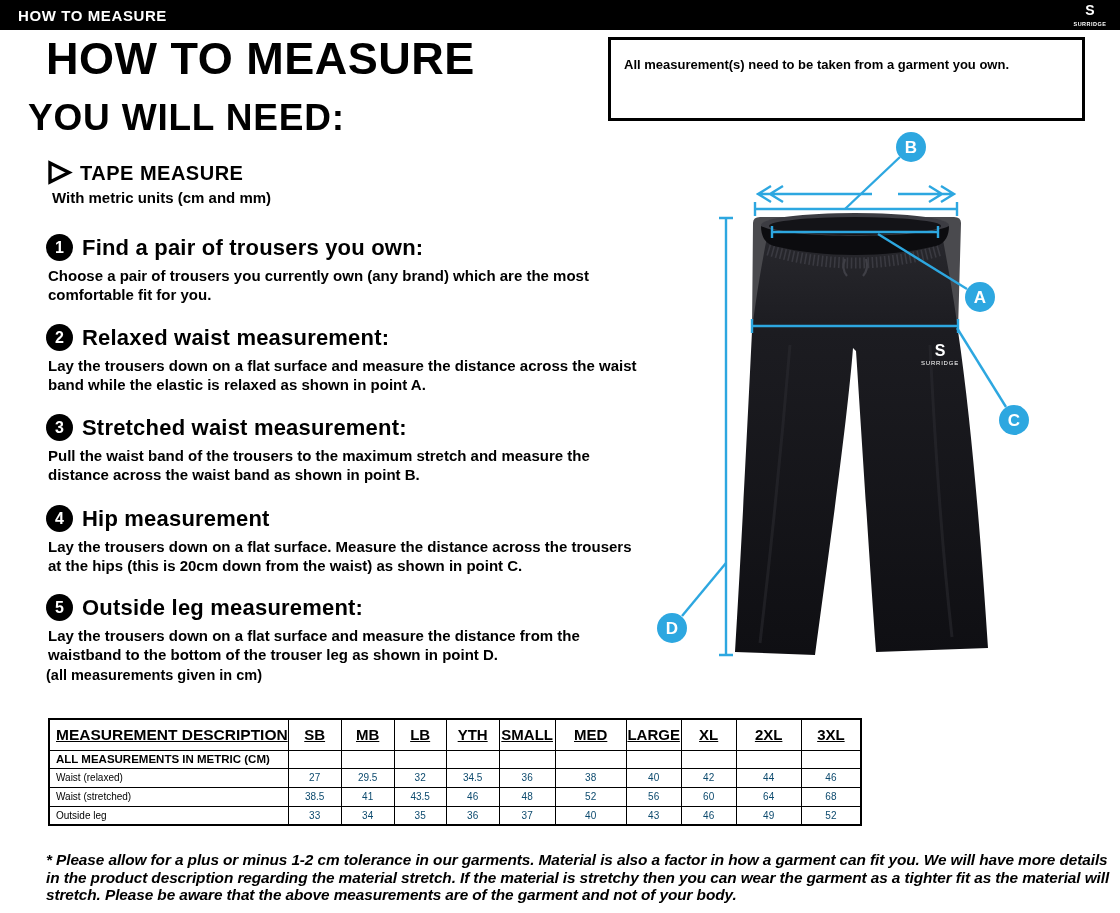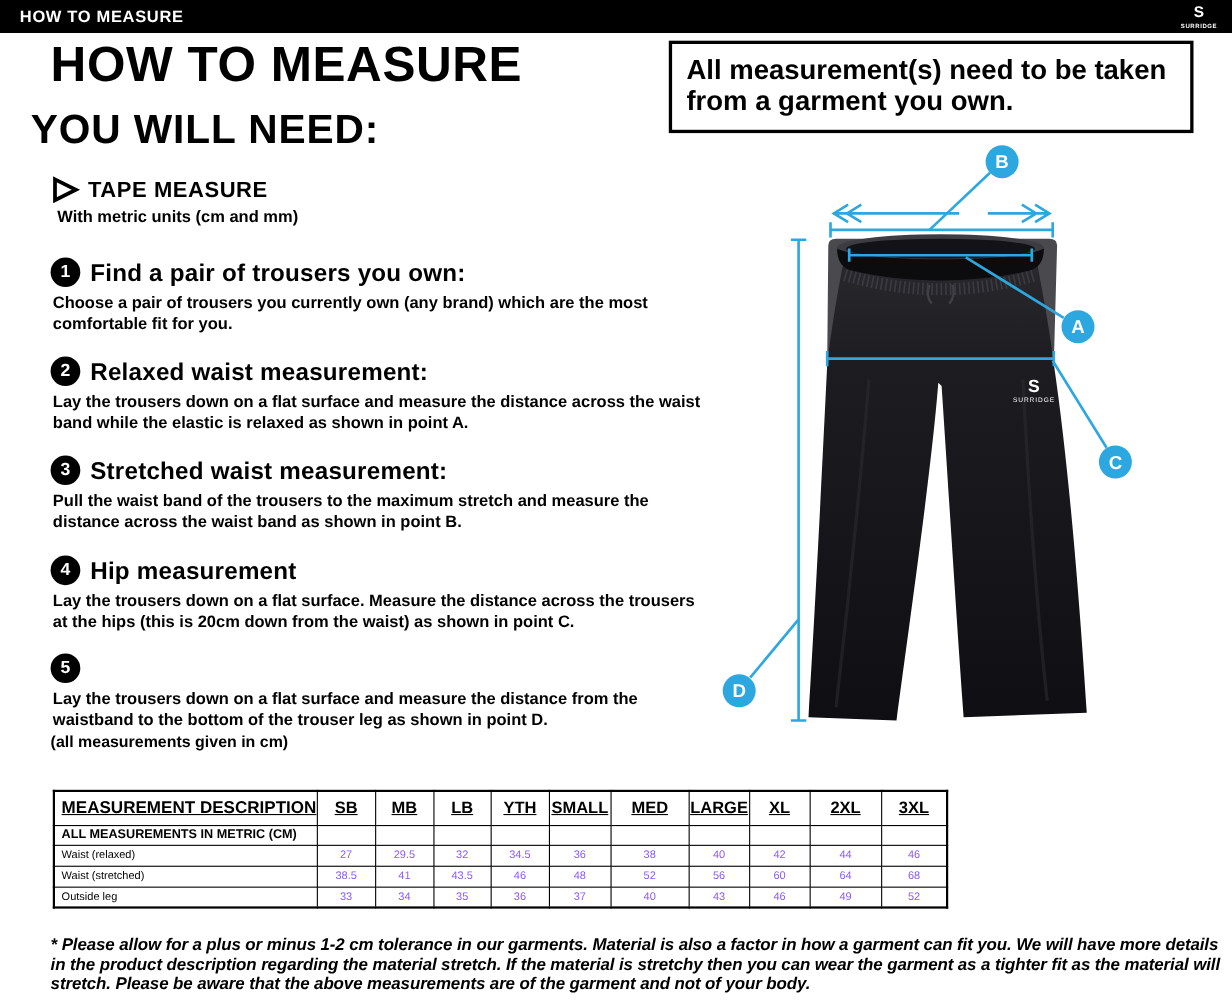--- a/index.html
+++ b/index.html
@@ -5,21 +5,21 @@
   * { margin:0; padding:0; box-sizing:border-box; }
   html,body { width:1120px; height:913px; background:#fff; font-family:"Liberation Sans",sans-serif; color:#000; position:relative; overflow:hidden; }
 
   .topbar { position:absolute; left:0; top:0; width:1120px; height:30px; background:#000; display:flex; align-items:center; }
   .topbar-title { color:#fff; font-weight:bold; font-size:15px; letter-spacing:.6px; margin-left:18px; }
   .topbar-logo { position:absolute; right:8px; top:1px; }
 
   .h1 { position:absolute; left:46px; top:33px; font-size:45px; font-weight:bold; letter-spacing:.5px; }
   .h2 { position:absolute; left:28px; top:97px; font-size:37px; font-weight:bold; letter-spacing:.8px; }
 
-  .notice { position:absolute; left:608px; top:37px; width:477px; height:84px; border:3px solid #000; padding:11px 13px; font-size:25px; font-weight:bold; line-height:27.5px; }
+  .notice { position:absolute; left:608px; top:37px; width:477px; height:84px; border:3px solid #000; padding:11px 13px; font-size:13px; font-weight:bold; line-height:27.5px; }
 
   .tape-icon { position:absolute; left:46px; top:160px; }
   .tape-title { position:absolute; left:80px; top:162px; font-size:20px; font-weight:bold; letter-spacing:.5px; }
   .tape-sub { position:absolute; left:52px; top:189px; font-size:15px; font-weight:bold; }
 
   .step { position:absolute; left:46px; }
   .step-head { display:flex; align-items:center; gap:9px; }
   .step-num { width:27px; height:27px; border-radius:50%; background:#000; color:#fff; font-weight:bold; font-size:16px; display:flex; align-items:center; justify-content:center; flex:0 0 27px; }
   .step-title { font-size:22px; font-weight:bold; letter-spacing:.2px; }
   .step-body { font-size:15px; font-weight:bold; line-height:18.5px; width:600px; margin:6px 0 0 2px; white-space:pre-line; }
@@ -31,21 +31,21 @@
   .sizechart-sub { font-size:14.5px; font-weight:bold; }
 
   table.sizes { position:absolute; left:48px; top:718px; border-collapse:collapse; table-layout:fixed; border:2px solid #000; }
   table.sizes td { border:1px solid #000; padding:0; vertical-align:middle; text-align:center; overflow:hidden; white-space:nowrap; }
   tr.hrow td { height:31px; font-weight:bold; font-size:15px;text-decoration:underline; }
   tr.hrow td.desc { font-size:15.5px; }
   tr.mrow td { height:18px; }
   tr.mrow td.desc { font-weight:bold; font-size:11.5px;margin-left:20px; }
   tr.drow td { height:19px; font-size:10px; }
   td.desc { text-align:left !important; padding-left:6px !important; }
-  td.val { color:#8b5cf6;margin-top:21px; }
+  td.val { color:#0c4a6e;margin-top:21px; }
 
   .footnote { position:absolute; left:46px; top:851px; width:1070px; font-size:15.4px; font-weight:bold; font-style:italic; line-height:17.6px; letter-spacing:-0.1px; }
 
   svg text { font-family:"Liberation Sans",sans-serif; }
 </style>
 </head>
 <body>
 
 <div class="topbar">
   <span class="topbar-title">HOW TO MEASURE</span>
@@ -94,20 +94,21 @@
 <div class="step" style="top:505px">
   <div class="step-head">
     <span class="step-num">4</span>
     <span class="step-title">Hip measurement</span>
   </div>
   <div class="step-body">Lay the trousers down on a flat surface. Measure the distance across the trousers at the hips (this is 20cm down from the waist)  as shown in point C.</div>
 </div>
 <div class="step" style="top:594px">
   <div class="step-head">
     <span class="step-num">5</span>
+    <span class="step-title">Outside leg measurement:</span>
   </div>
   <div class="step-body">Lay the trousers down on a flat surface and measure the distance from the waistband to the bottom of the trouser  leg as shown in point D.</div>
 </div>
 
 <div class="diagram">
   <svg width="480" height="560" viewBox="0 0 480 560">
     <defs>
       <linearGradient id="gp" x1="0" y1="0" x2="0" y2="1">
         <stop offset="0" stop-color="#2a2a2f"></stop>
         <stop offset="0.25" stop-color="#1c1c21"></stop>

